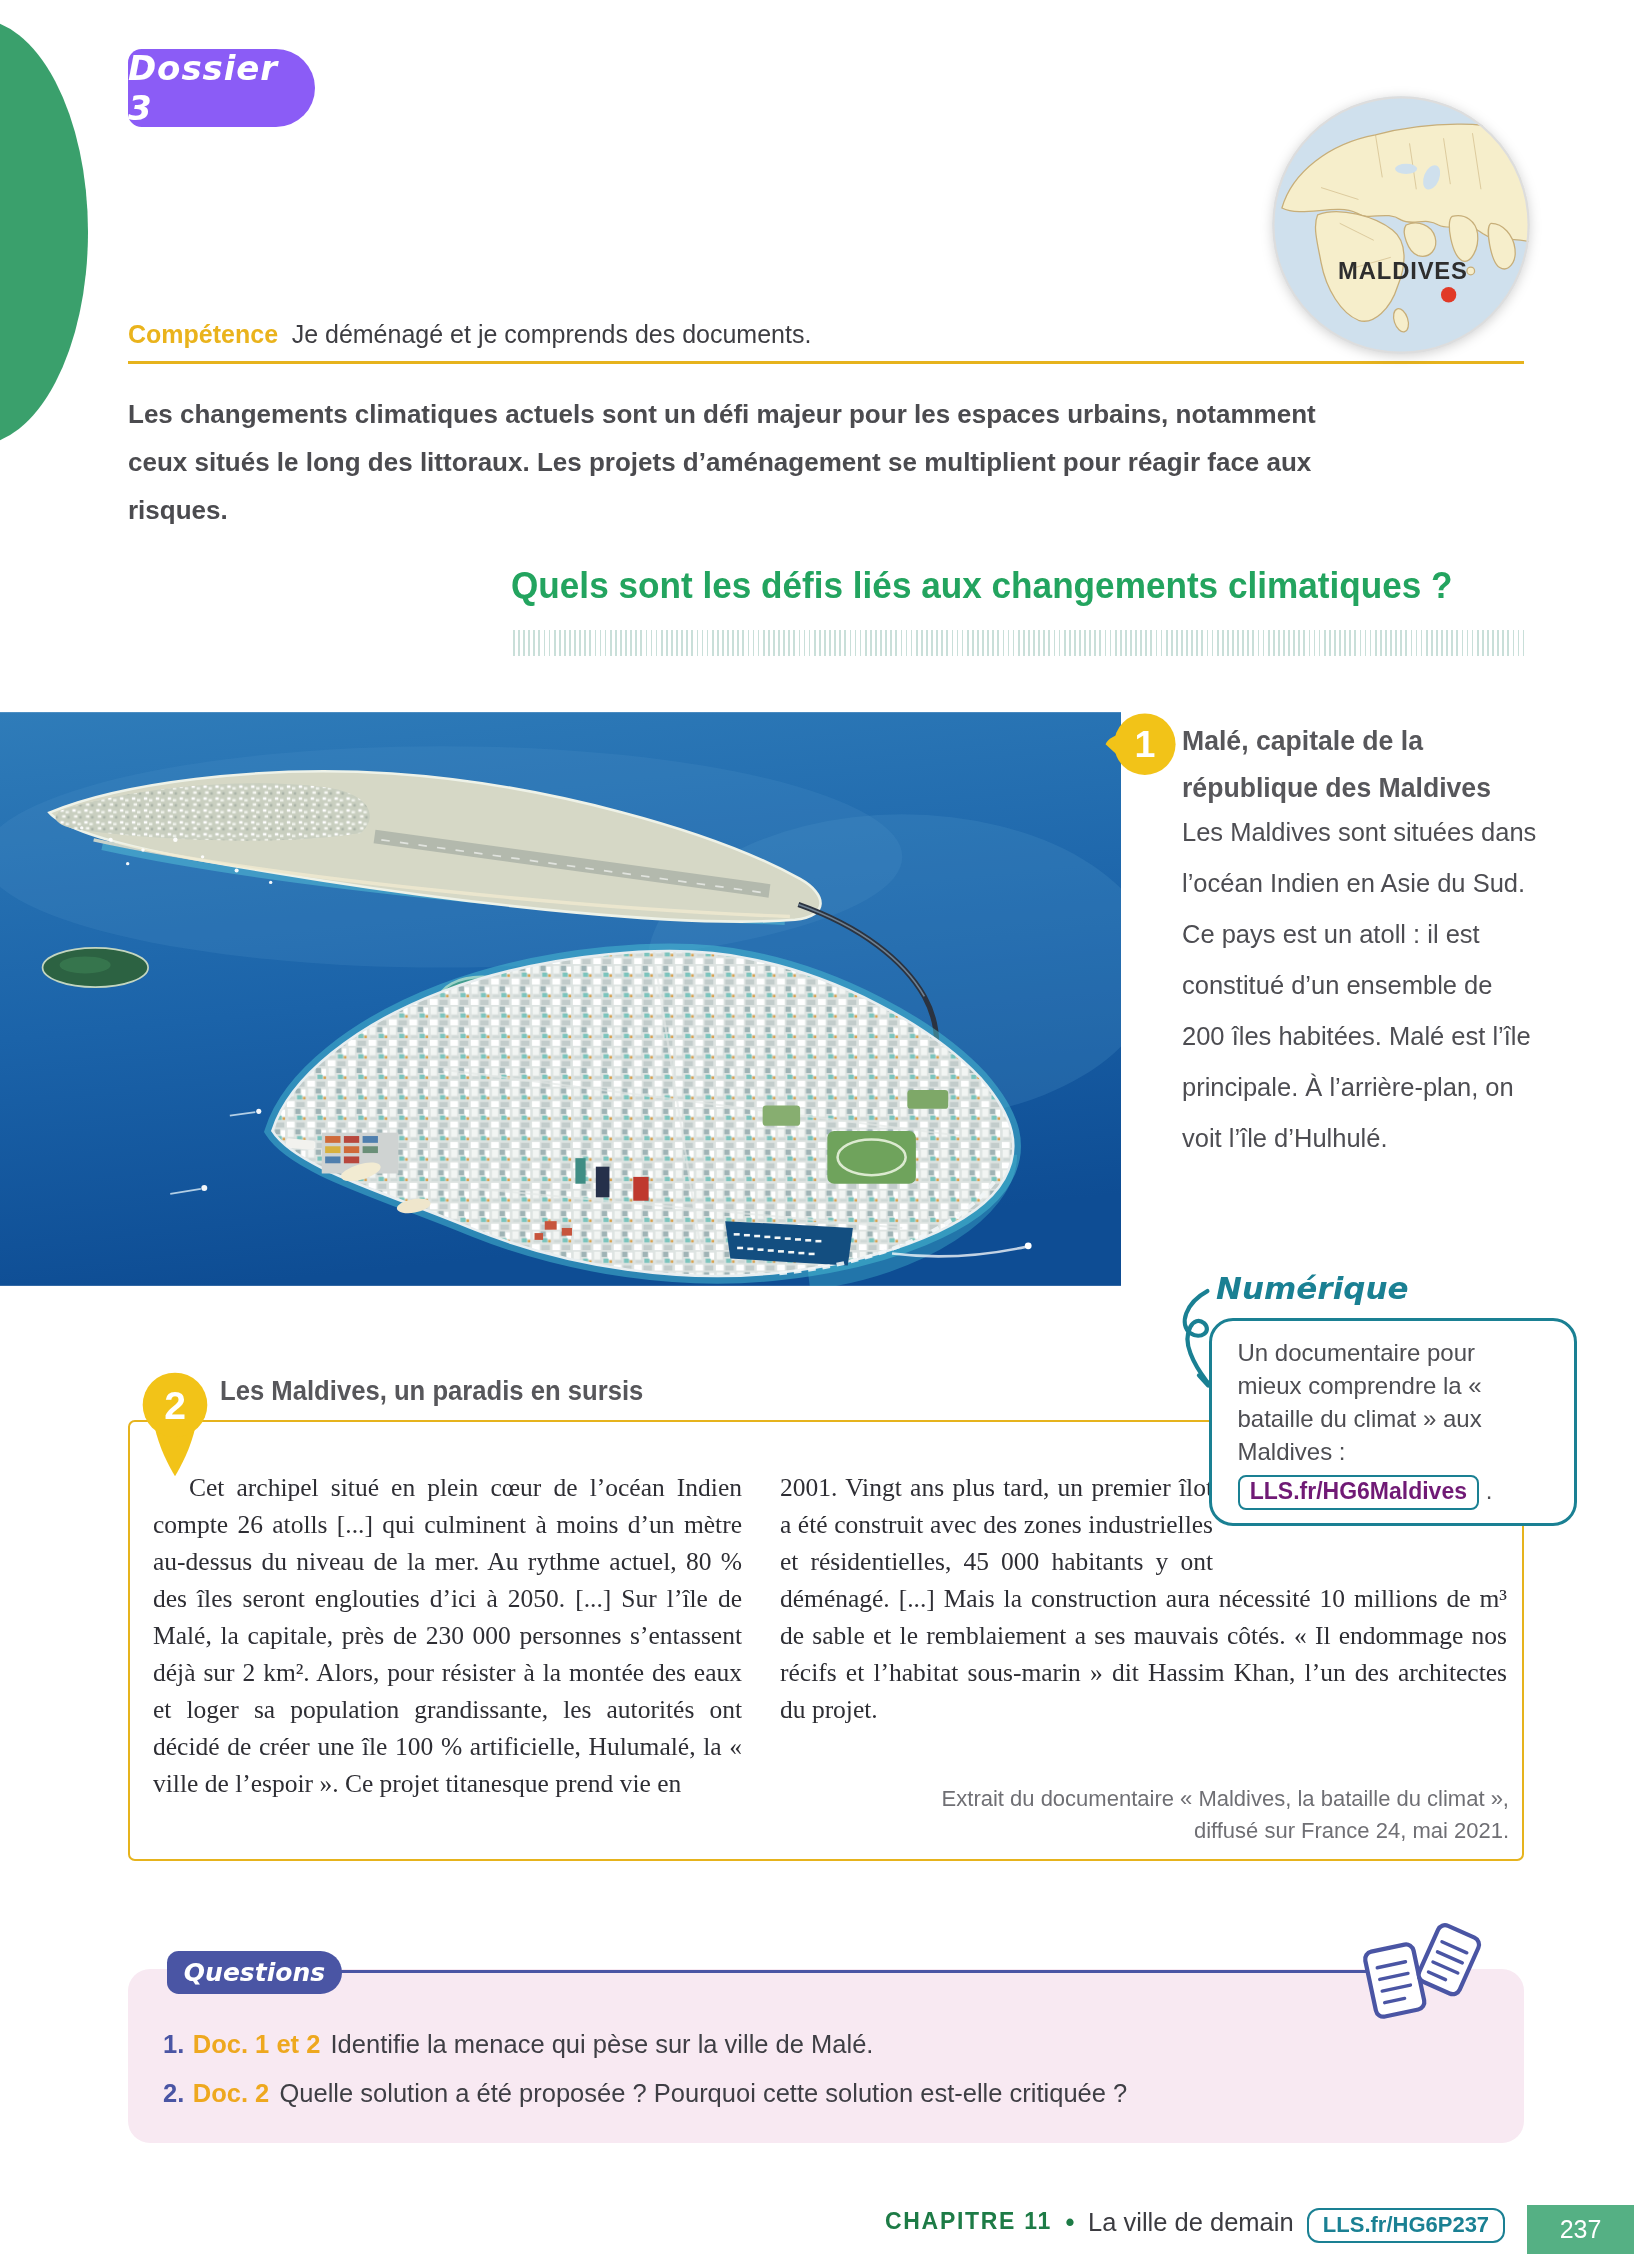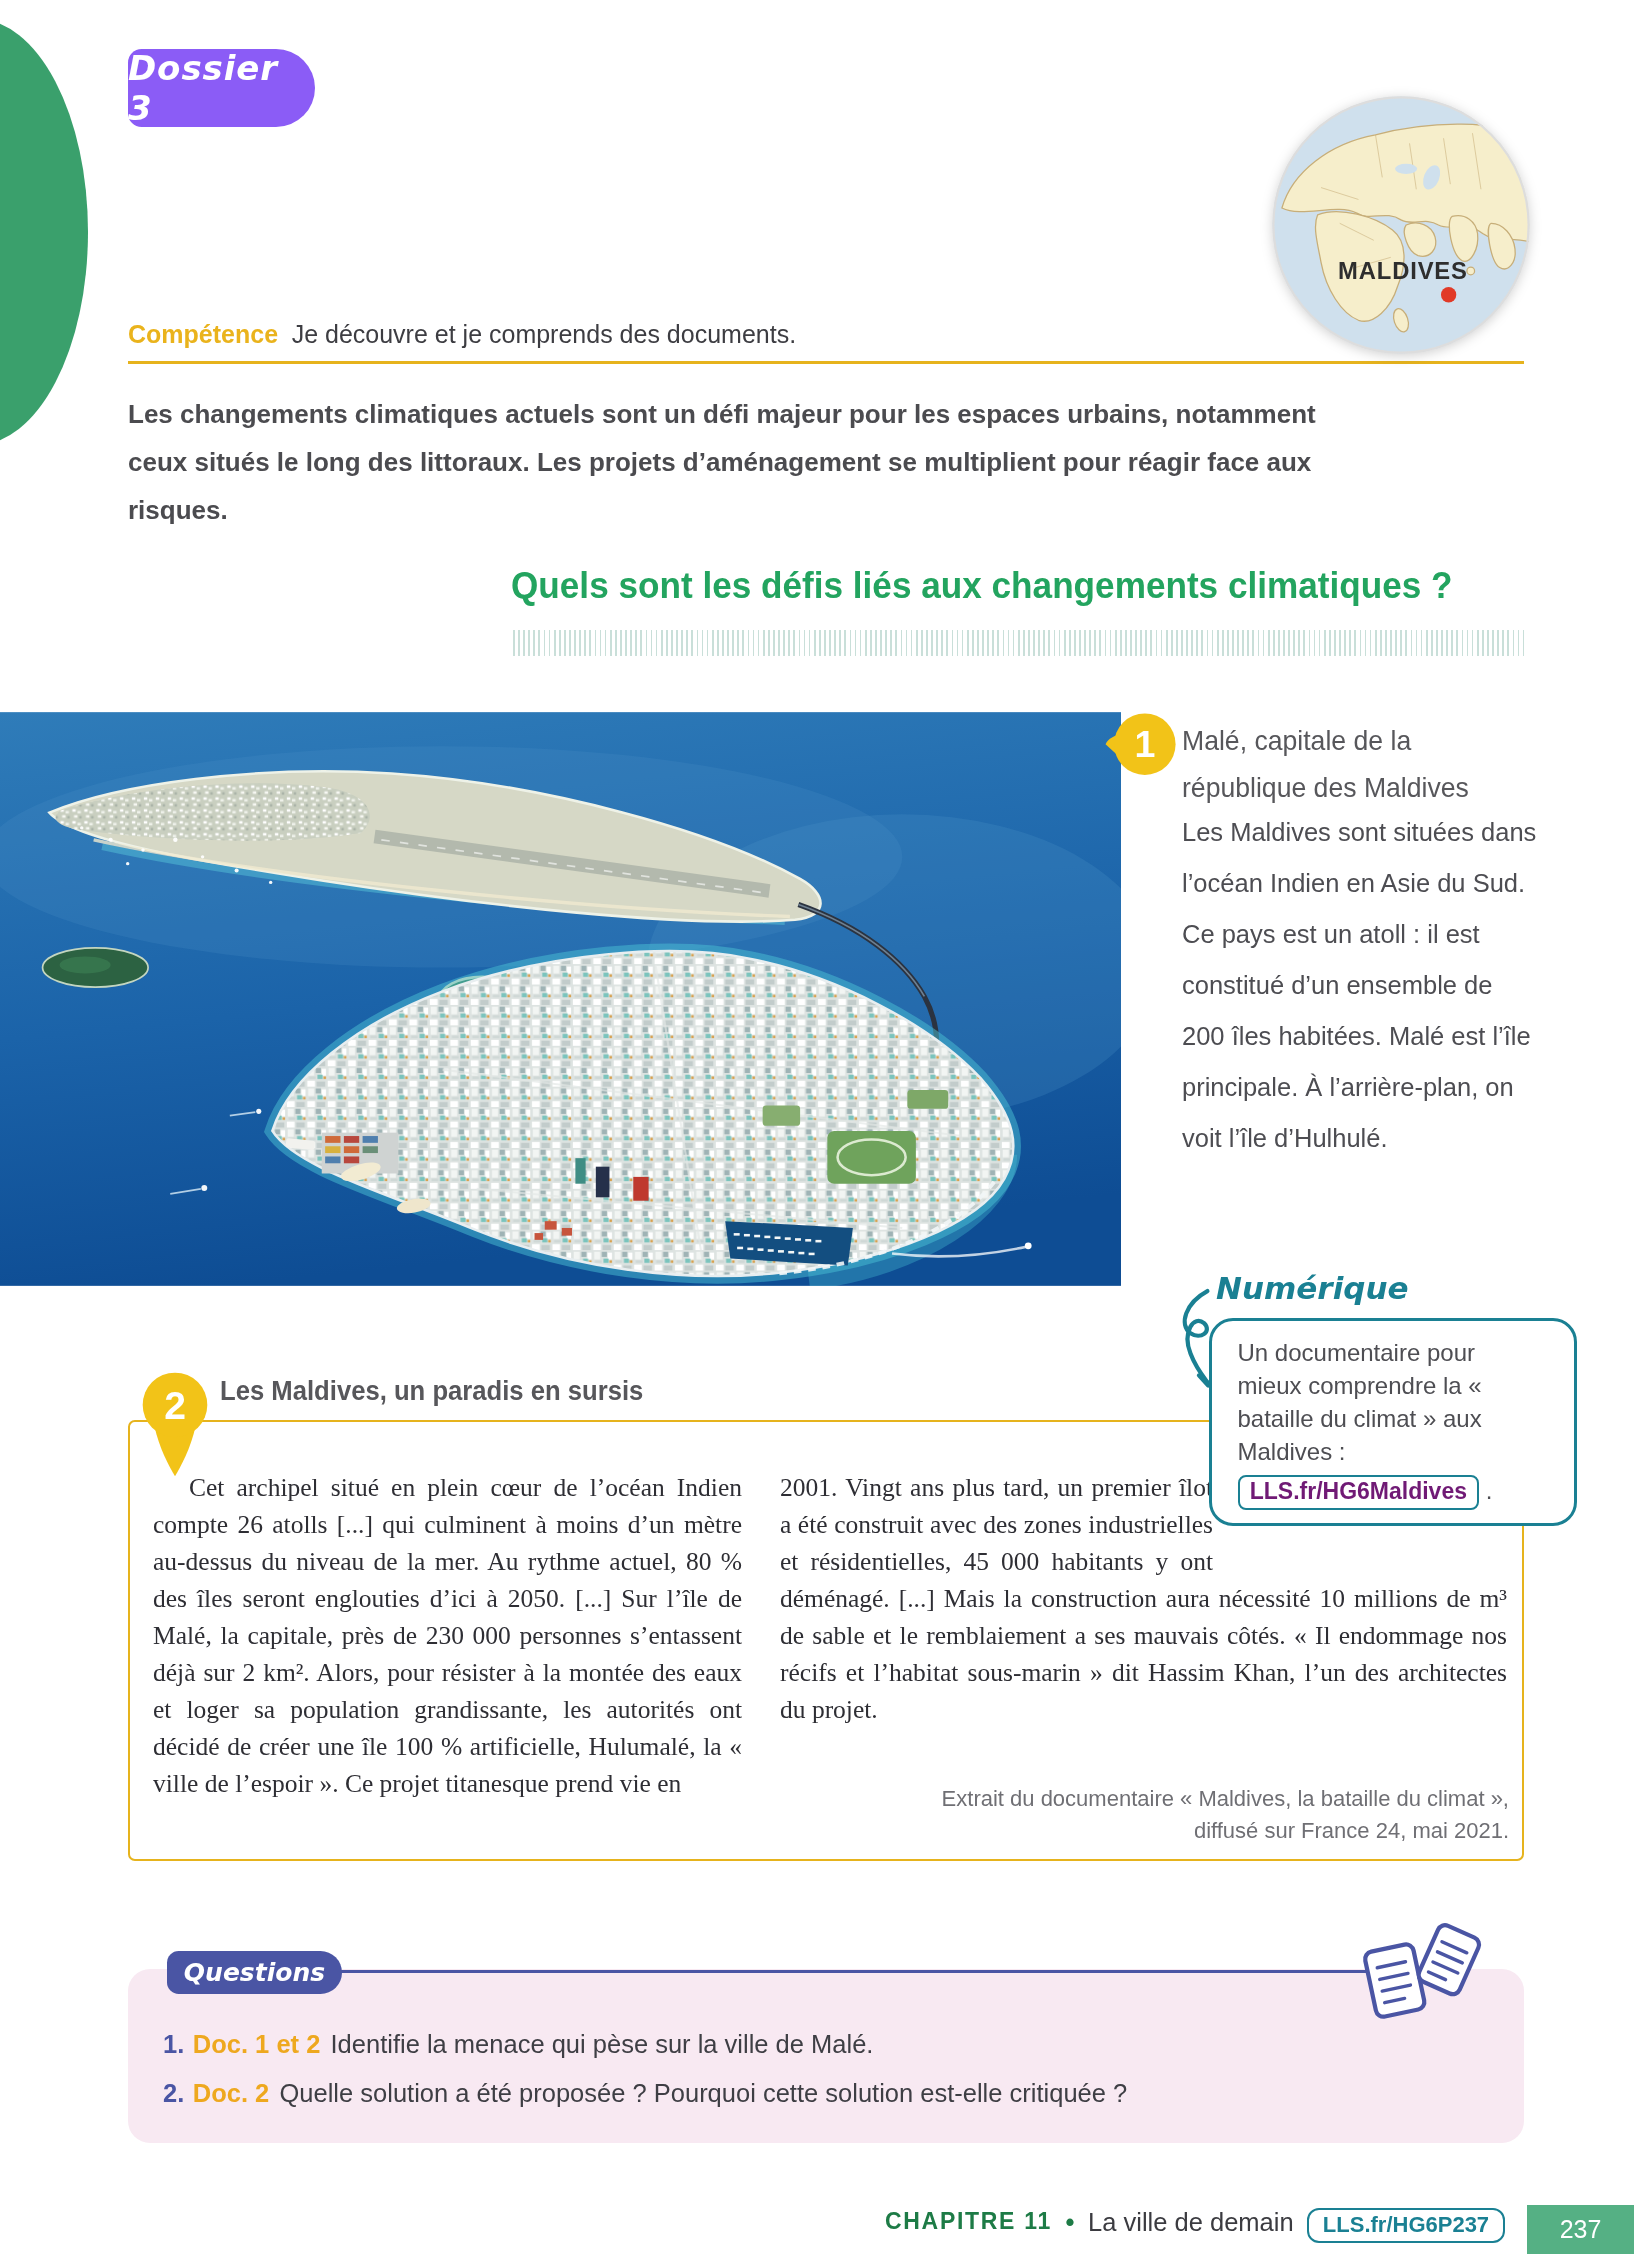--- a/index.html
+++ b/index.html
@@ -25,21 +25,21 @@
   .question{left:511px;top:565px;color:#23a45f;font-weight:bold;font-size:37px;}
   .question span{display:inline-block;transform:scaleX(.95);transform-origin:left top;}
   .stripes{left:513px;top:630px;width:1011px;height:25.5px;
     background:repeating-linear-gradient(90deg,#c9dfd9 0,#c9dfd9 1.7px,transparent 1.7px,transparent 5.1px);}
 
   
   .photo{left:0;top:712px;width:1121px;height:574px;display:block;}
 
   
   .doc1-badge{left:1097px;top:710px;width:82px;height:82px;}
-  .doc1-title{left:1182px;top:717px;width:366px;font-size:28px;font-weight:normal;color:#57575b;line-height:47px;}
+  .doc1-title{left:1182px;top:717px;width:366px;font-size:28px;font-weight:bold;color:#57575b;line-height:47px;}
   .doc1-title span{display:inline-block;transform:scaleX(.95);transform-origin:left top;}
   .doc1-body{left:1182px;top:807px;width:358px;font-size:25.5px;color:#4d4d52;line-height:51px;}
 
   
   .num-title{left:1216px;top:1270px;font-family:"DejaVu Sans",sans-serif;font-style:italic;font-weight:bold;
     font-size:31px;color:#1a8093;}
   .num-arrow{left:1177px;top:1287px;width:54px;height:111px;}
   .num-box{left:1209px;top:1318px;width:368px;background:#ffffff;border:3.4px solid #1a8093;
     border-radius:24px;padding:15.3px 19px 13.6px 25.5px;box-sizing:border-box;z-index:5;}
   .num-text{font-size:24px;color:#4e4e53;line-height:33px;width:298px;margin:0;}
@@ -90,21 +90,21 @@
 <div class="page">
 
   <div class="abs corner-blob"></div>
 
   <div class="abs dossier-badge">
     <span>Dossier 3</span>
   </div>
 
 
   <div class="abs competence">
-    <span class="label">Compétence</span><span>Je découvre et je comprends des documents.</span>
+    <span class="label">Compétence</span><span>Je déménagé et je comprends des documents.</span>
   </div>
 
   <div class="abs rule-yellow"></div>
 
   <div class="abs map-wrap">
     <svg width="262" height="262" viewBox="0 0 308 308">
       <defs>
           <clipPath id="mapclip">
             <circle cx="154" cy="154" r="151"></circle>
           </clipPath>

